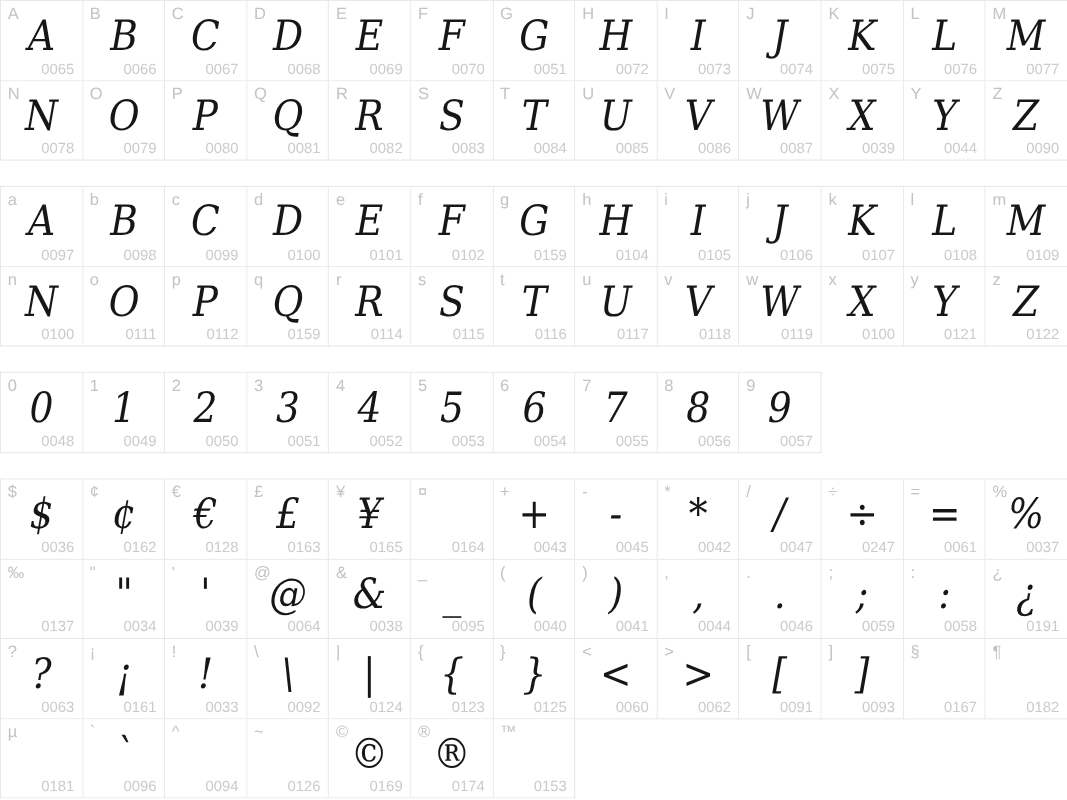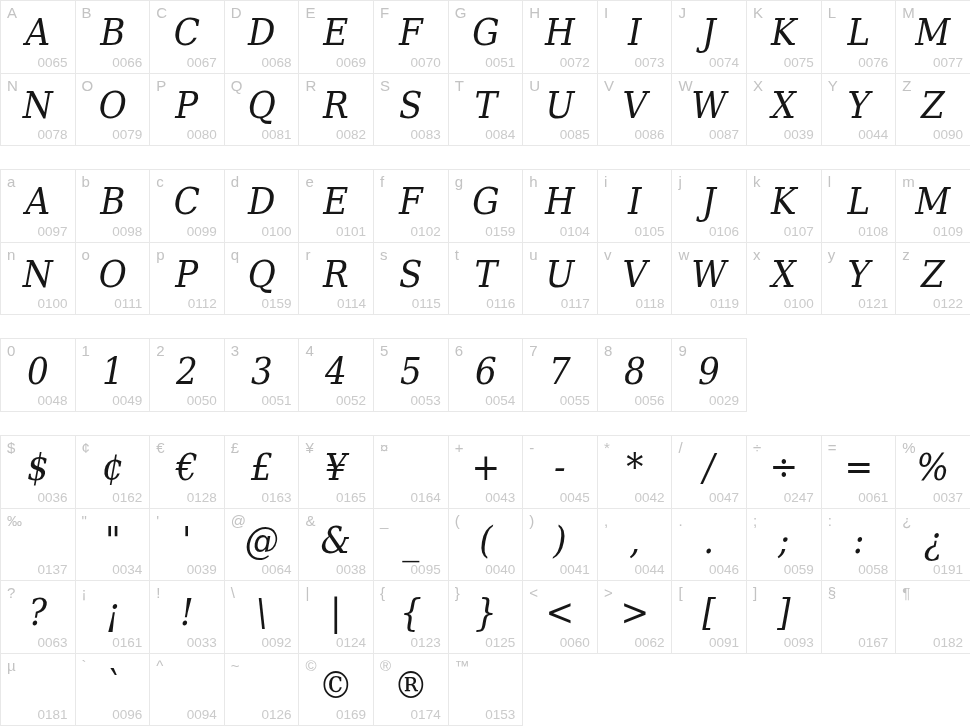--- a/index.html
+++ b/index.html
@@ -436,21 +436,21 @@
 
   <div class="cell">
     <span class="cell-label">8</span>
     <span class="cell-glyph">8</span>
     <span class="cell-code">0056</span>
   </div>
 
   <div class="cell">
     <span class="cell-label">9</span>
     <span class="cell-glyph">9</span>
-    <span class="cell-code">0029</span>
+    <span class="cell-code">0057</span>
   </div>
 </div>
     </div>
     <div class="section">
       <div class="grid-row">
   <div class="cell">
     <span class="cell-label">$</span>
     <span class="cell-glyph">$</span>
     <span class="cell-code">0036</span>
   </div>

